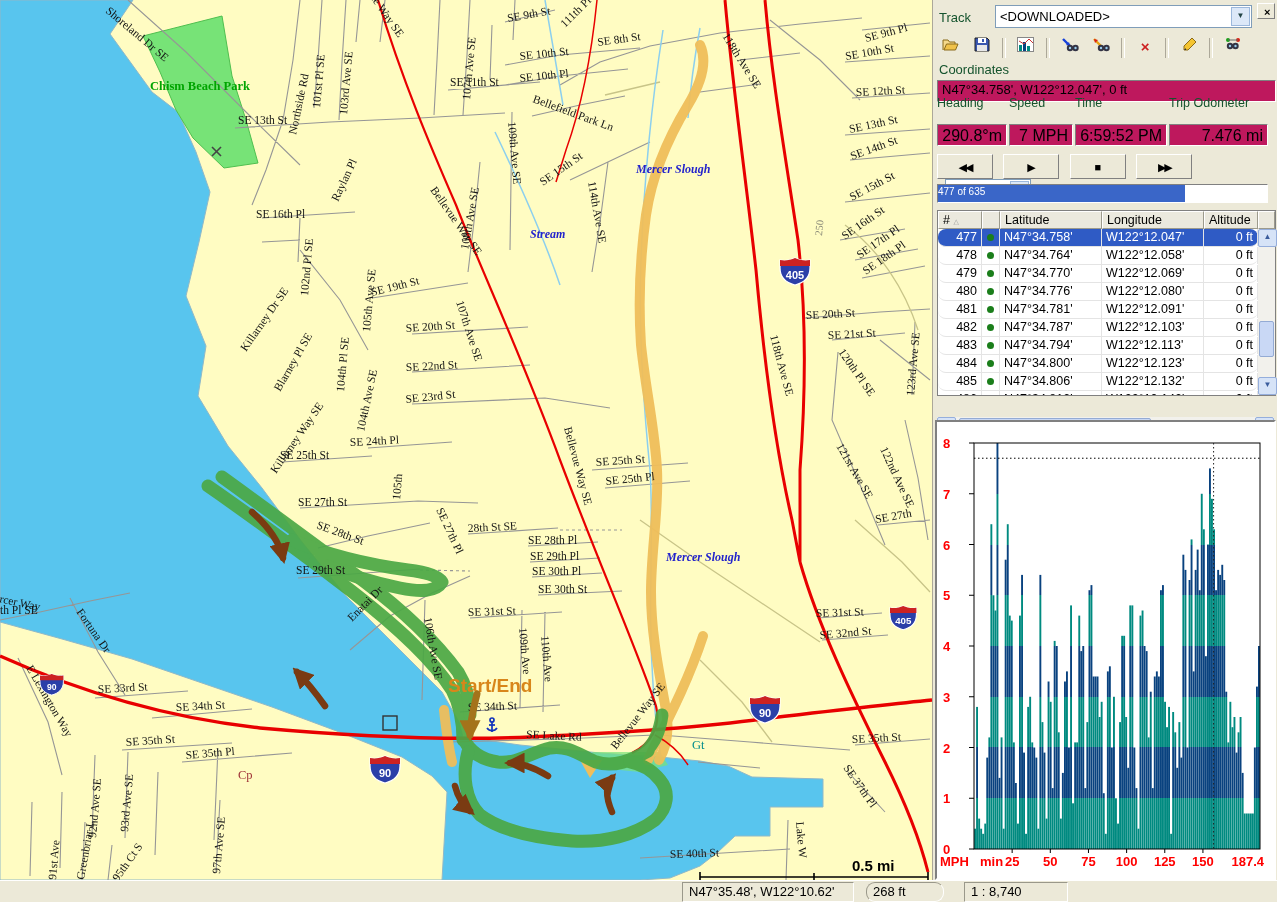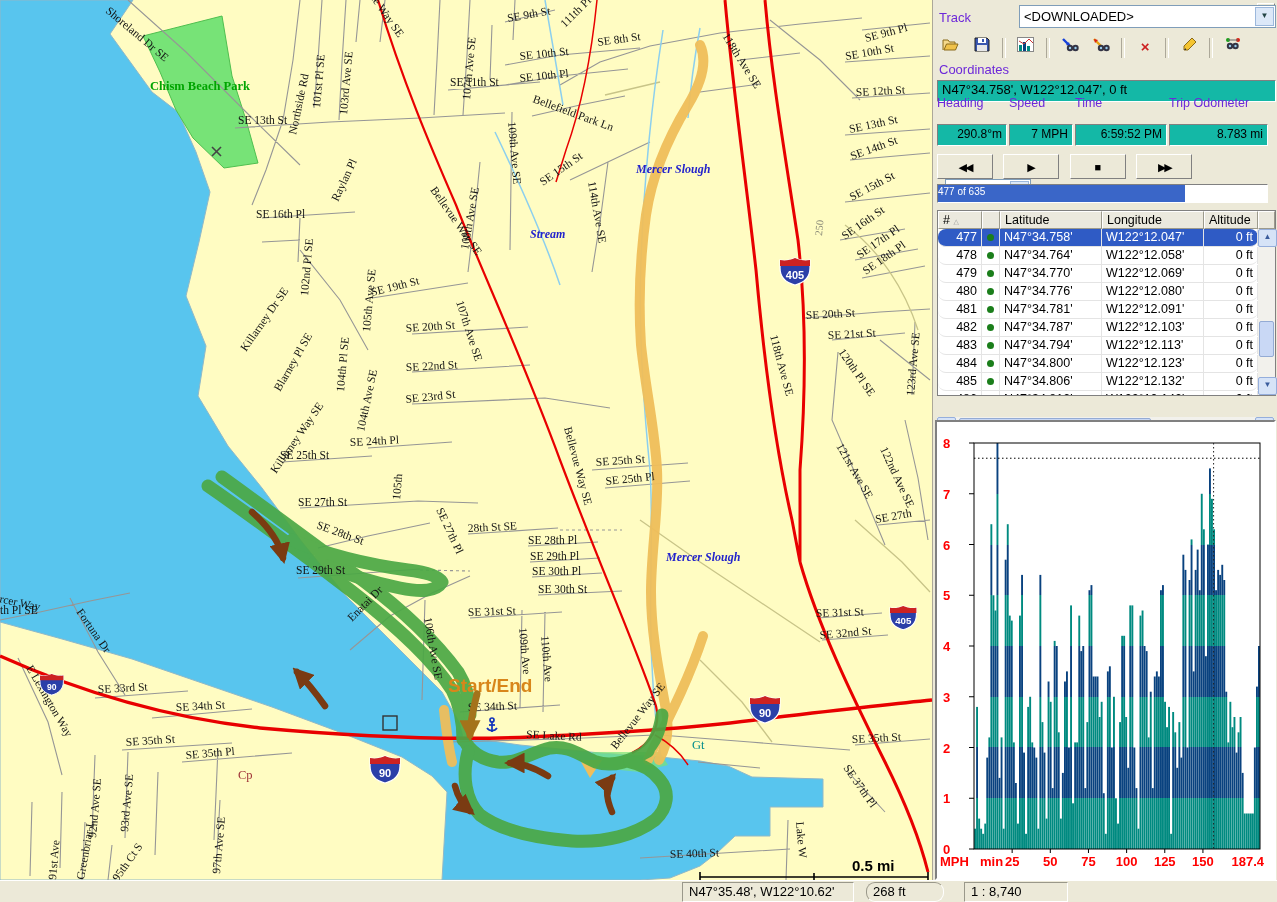--- a/index.html
+++ b/index.html
@@ -13,29 +13,29 @@
   .ml.tl{fill:#008B8B;font-size:12.5px;}
   .ml.rd{fill:#A03538;font-size:12.5px;}
   .ml.big{font:bold 19px "Liberation Sans",sans-serif;fill:#D8861A;}
   .ml.sc{font:bold 15px "Liberation Sans",sans-serif;fill:#000;}
   .ml.gy{fill:#8A8A78;font-size:10.5px;}
   .shield-num{font:bold 11px "Liberation Sans",sans-serif;fill:#fff;text-anchor:middle;}
 
   
   #panel{position:absolute;left:932px;top:0;width:345px;height:880px;background:#ECE9D8;border-left:1px solid #ACA899;}
   .abs{position:absolute;}
-  .lbl{font-size:13px;color:#6d28d9;}
+  .lbl{font-size:13px;color:#14532d;}
   .raised{background:#ECE9D8;border:1px solid;border-color:#FFFFFF #808080 #808080 #FFFFFF;}
-  .sunken{background:#14b8a6;border:1px solid;border-color:#808080 #FFFFFF #FFFFFF #808080;}
-  .combo{display:flex;align-items:center;background:#fff;border:1px solid #7F9DB9;height:21px;margin-left:24px;}
+  .sunken{background:#be185d;border:1px solid;border-color:#808080 #FFFFFF #FFFFFF #808080;}
+  .combo{display:flex;align-items:center;background:#fff;border:1px solid #7F9DB9;height:21px;}
   .combo .ctext{flex:1;padding:0 4px;font-size:13px;white-space:nowrap;overflow:hidden;}
   .combo .cbtn{width:17px;height:17px;margin:1px;background:#DCE8F8;border:1px solid #9CB8DC;font-size:8px;line-height:15px;text-align:center;color:#244;}
   .tbtn{width:25px;height:23px;display:inline-flex;align-items:center;justify-content:center;background:#ECE9D8;border:1px solid #ECE9D8;}
   .tsep{display:inline-block;width:2px;height:20px;border-left:1px solid #ACA899;border-right:1px solid #fff;margin:0 2px;vertical-align:middle;}
-  .statcell{font-size:12px;text-align:right;padding:2px 4px;height:16px;}
+  .statcell{font-size:16px;text-align:right;padding:2px 4px;height:16px;}
   .pbtn{width:56px;height:25px;font-size:11px;text-align:center;line-height:22px;color:#000;}
   .pbtn span{letter-spacing:-2px;}
   #progress{height:17px;background:#fff;position:relative;border:1px solid;border-color:#808080 #fff #fff #808080;}
   #progress .fill{position:absolute;left:0;top:0;bottom:0;background:#3A66C8;}
   #progress .ptext{position:absolute;left:0;right:0;top:1px;text-align:left;color:#fff;font-size:10px;}
   
   #ptable{background:#fff;border:1px solid #808080;}
   .thead{display:flex;height:18px;background:#EBE9DE;}
   .th{border:1px solid;border-color:#fff #9c9a8c #9c9a8c #fff;font-size:12.5px;padding:1px 4px;box-sizing:border-box;overflow:hidden;white-space:nowrap;}
   .tbody{overflow:hidden;position:relative;background:#fff;}
@@ -352,21 +352,21 @@
     <div class="abs" style="left:4px;top:96px;width:337px;display:grid;grid-template-columns:72px 66px 94px 101px;column-gap:0px;">
       <span class="lbl" style="font-size:12.5px;">Heading</span>
       <span class="lbl" style="font-size:12.5px;">Speed</span>
       <span class="lbl" style="font-size:12.5px;">Time</span>
       <span class="lbl" style="font-size:12.5px;">Trip Odometer</span>
     </div>
     <div class="abs" style="left:4px;top:124px;width:337px;display:grid;grid-template-columns:70px 64px 92px 99px;column-gap:2px;">
       <span class="sunken statcell">290.8°m</span>
       <span class="sunken statcell">7 MPH</span>
       <span class="sunken statcell">6:59:52 PM</span>
-      <span class="sunken statcell">8.783 mi</span>
+      <span class="sunken statcell">7.476 mi</span>
     </div>
 
     <div class="abs" style="left:4px;top:154px;width:337px;">
       <button class="raised pbtn"><span>◀◀</span></button>
       <button class="raised pbtn" style="margin-left:6px;">▶</button>
       <button class="raised pbtn" style="margin-left:6px;">■</button>
       <button class="raised pbtn" style="margin-left:6px;"><span>▶▶</span></button>
       <span class="combo" style="display:inline-flex;width:84px;vertical-align:top;margin-left:8px;">
         <span class="ctext">1x</span>
         <span class="cbtn">▼</span>

